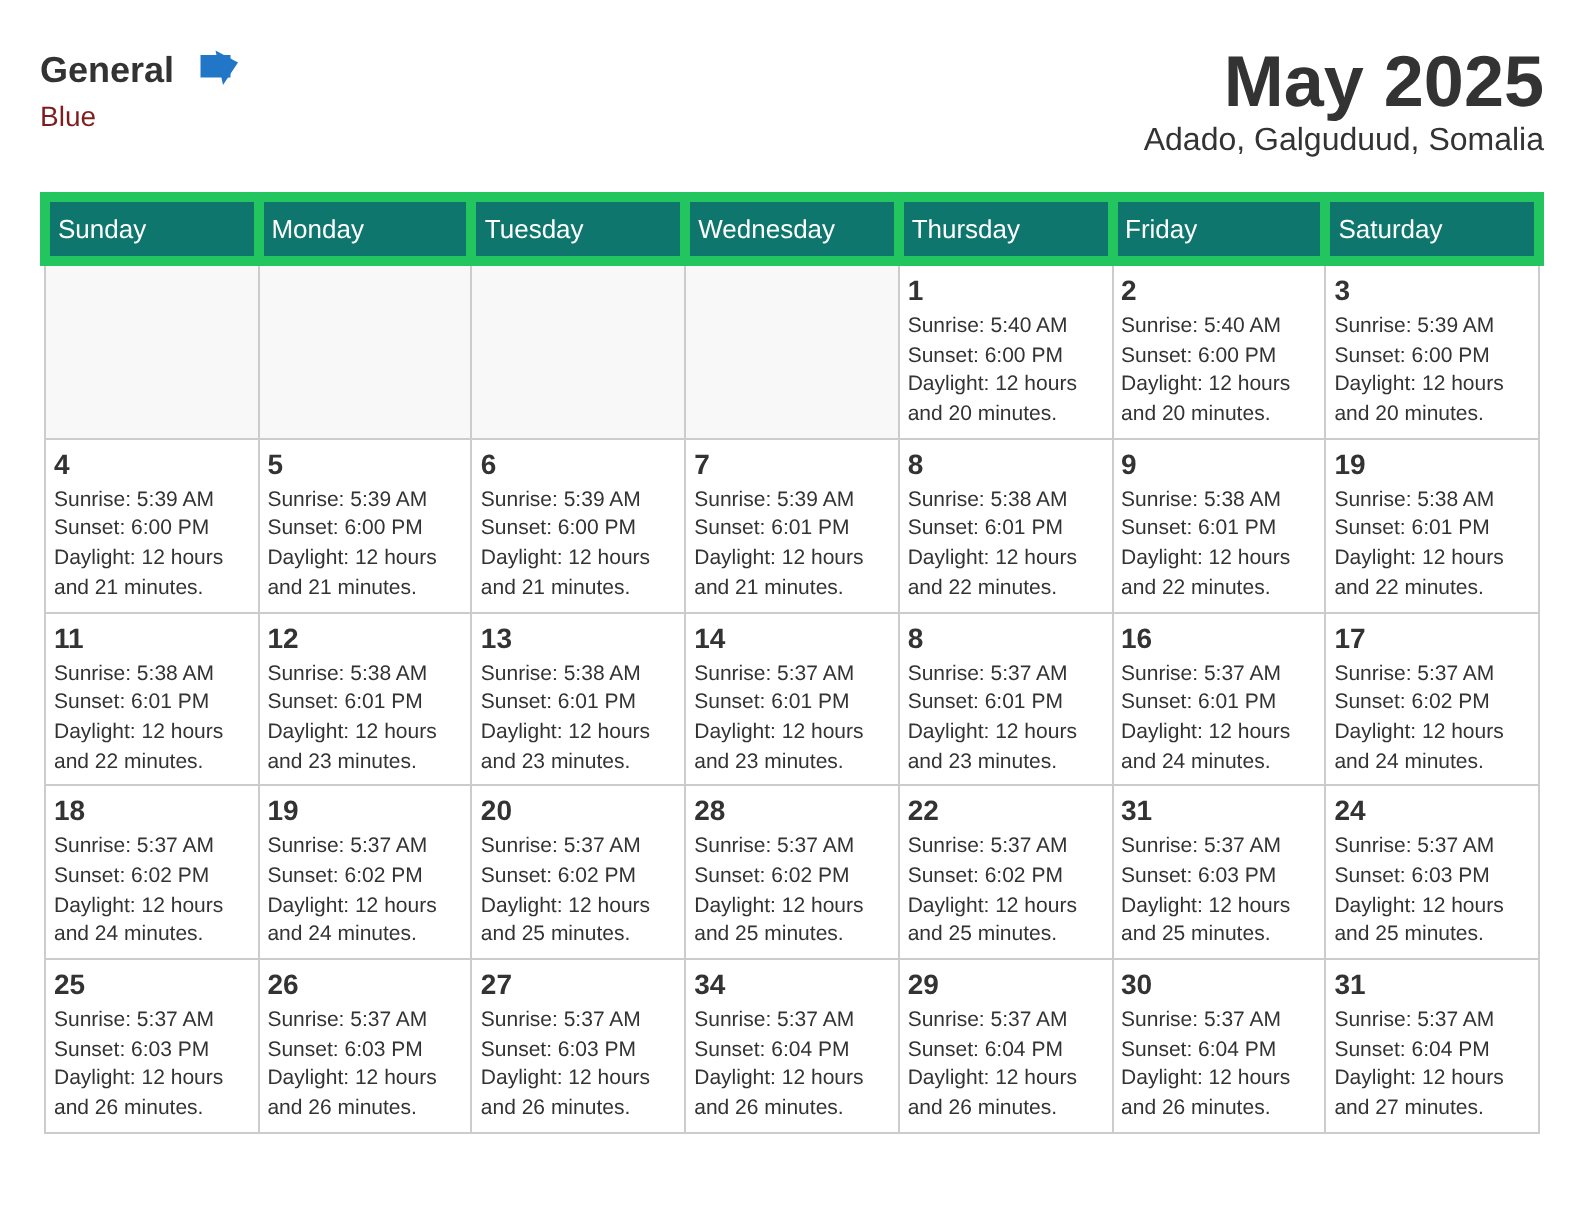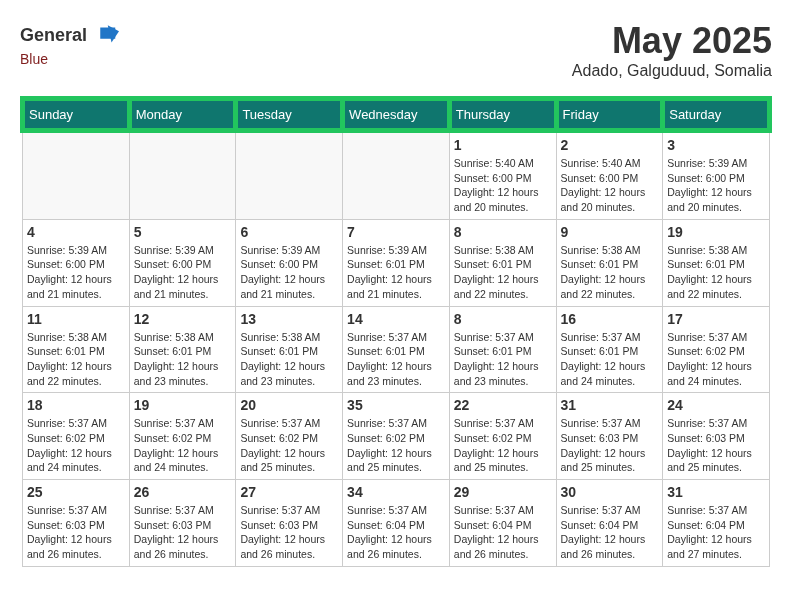--- a/index.html
+++ b/index.html
@@ -264,21 +264,21 @@
 and 24 minutes.</div>
         </td>
         <td>
           <div class="day-number">20</div>
           <div class="day-info" style="white-space: pre-line;">Sunrise: 5:37 AM
 Sunset: 6:02 PM
 Daylight: 12 hours
 and 25 minutes.</div>
         </td>
         <td>
-          <div class="day-number">35</div>
+          <div class="day-number">28</div>
           <div class="day-info" style="white-space: pre-line;">Sunrise: 5:37 AM
 Sunset: 6:02 PM
 Daylight: 12 hours
 and 25 minutes.</div>
         </td>
         <td>
           <div class="day-number">22</div>
           <div class="day-info" style="white-space: pre-line;">Sunrise: 5:37 AM
 Sunset: 6:02 PM
 Daylight: 12 hours

